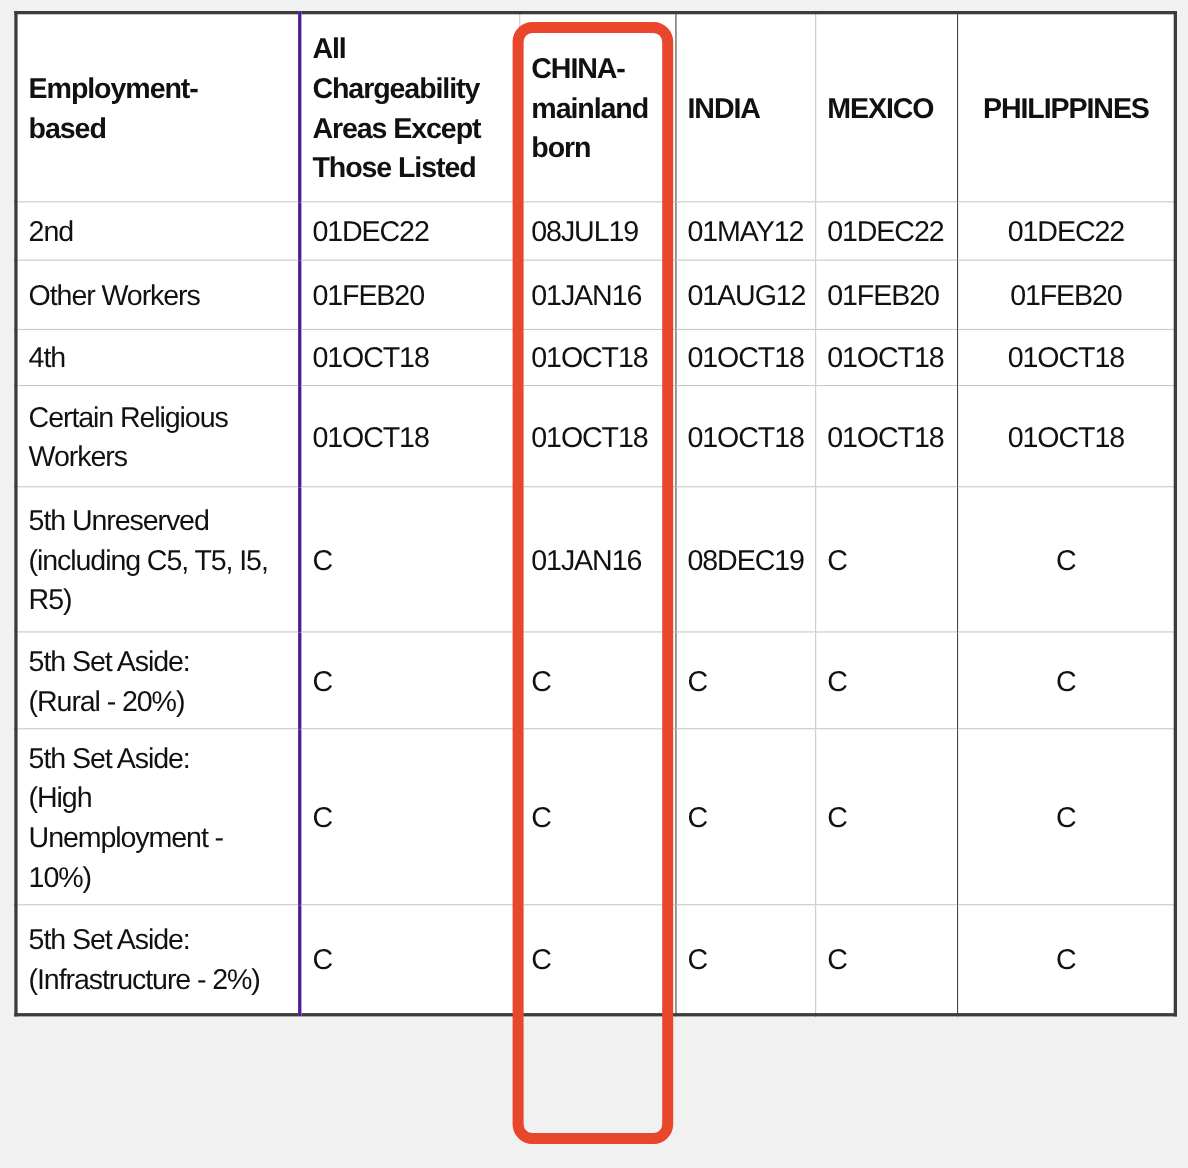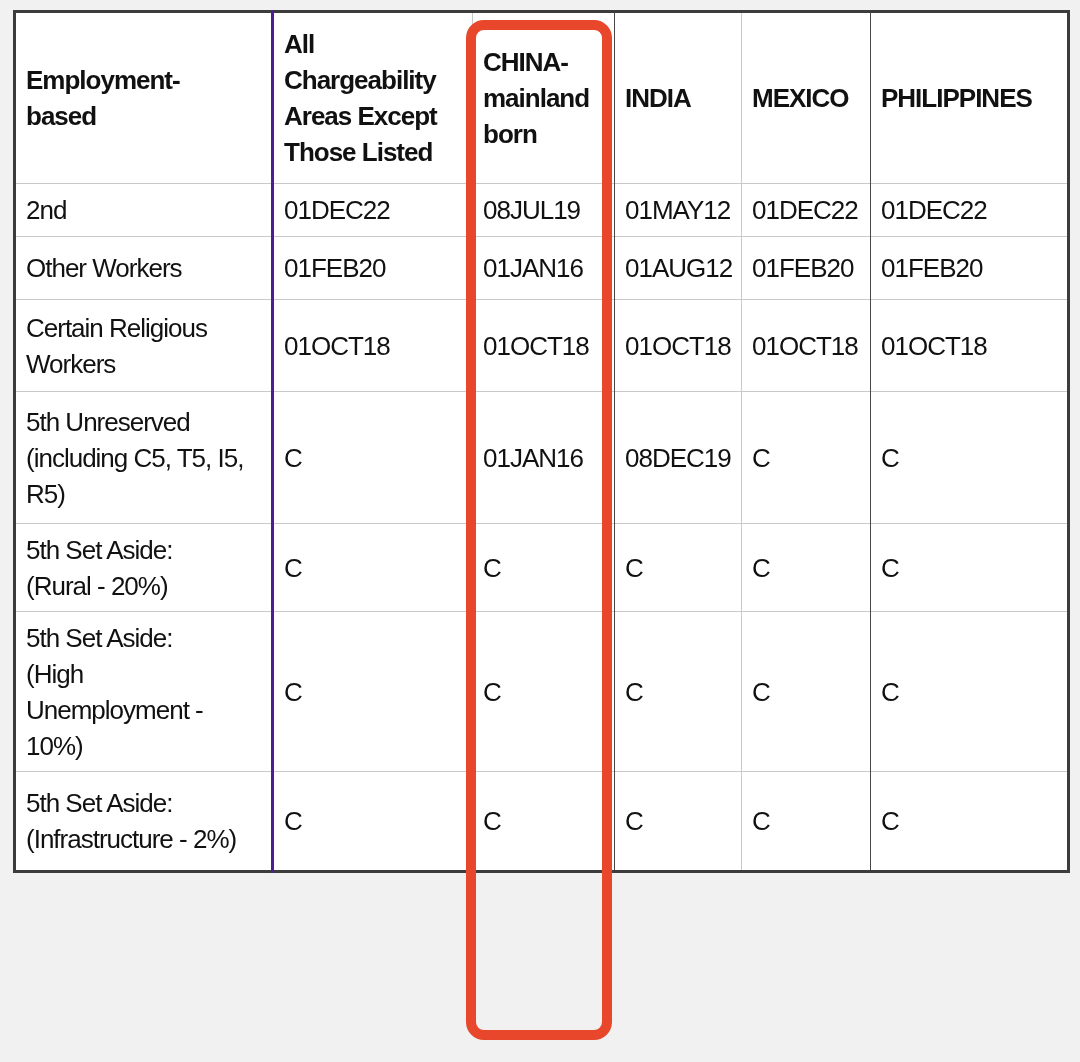--- a/index.html
+++ b/index.html
@@ -43,21 +43,21 @@
   td { font-weight: 400; }
 
   
   tbody tr td, tbody tr th { border-top: 1px solid #c9c9c9; }
 
   
   th:nth-child(2), td:nth-child(2) { border-left: 3px solid #4c1d95; }
   th:nth-child(3), td:nth-child(3) { border-left: 1px solid #c9c9c9; }
   th:nth-child(4), td:nth-child(4) { border-left: 1px solid #474747; }
   th:nth-child(5), td:nth-child(5) { border-left: 1px solid #c9c9c9; }
-  th:nth-child(6), td:nth-child(6) { border-left: 1px solid #474747; }
+  th:nth-child(6), td:nth-child(6) { border-left: 1px solid #474747; text-align: center; }
 
   
   tr.r-header { height: 172px; }
   tr.r-1  { height: 50px; }
   tr.r-2  { height: 53px; }
   tr.r-3  { height: 53px; }
   tr.r-4  { height: 63px; }
   tr.r-5  { height: 50px; }
   tr.r-6  { height: 92px; }
   tr.r-7  { height: 132px; }
@@ -123,20 +123,28 @@
 
         <tr class="r-4">
           <td>Other Workers</td>
           <td>01FEB20</td>
           <td>01JAN16</td>
           <td>01AUG12</td>
           <td>01FEB20</td>
           <td>01FEB20</td>
         </tr>
 
+        <tr class="r-5">
+          <td>4th</td>
+          <td>01OCT18</td>
+          <td>01OCT18</td>
+          <td>01OCT18</td>
+          <td>01OCT18</td>
+          <td>01OCT18</td>
+        </tr>
 
         <tr class="r-6">
           <td>Certain Religious
 Workers</td>
           <td>01OCT18</td>
           <td>01OCT18</td>
           <td>01OCT18</td>
           <td>01OCT18</td>
           <td>01OCT18</td>
         </tr>

